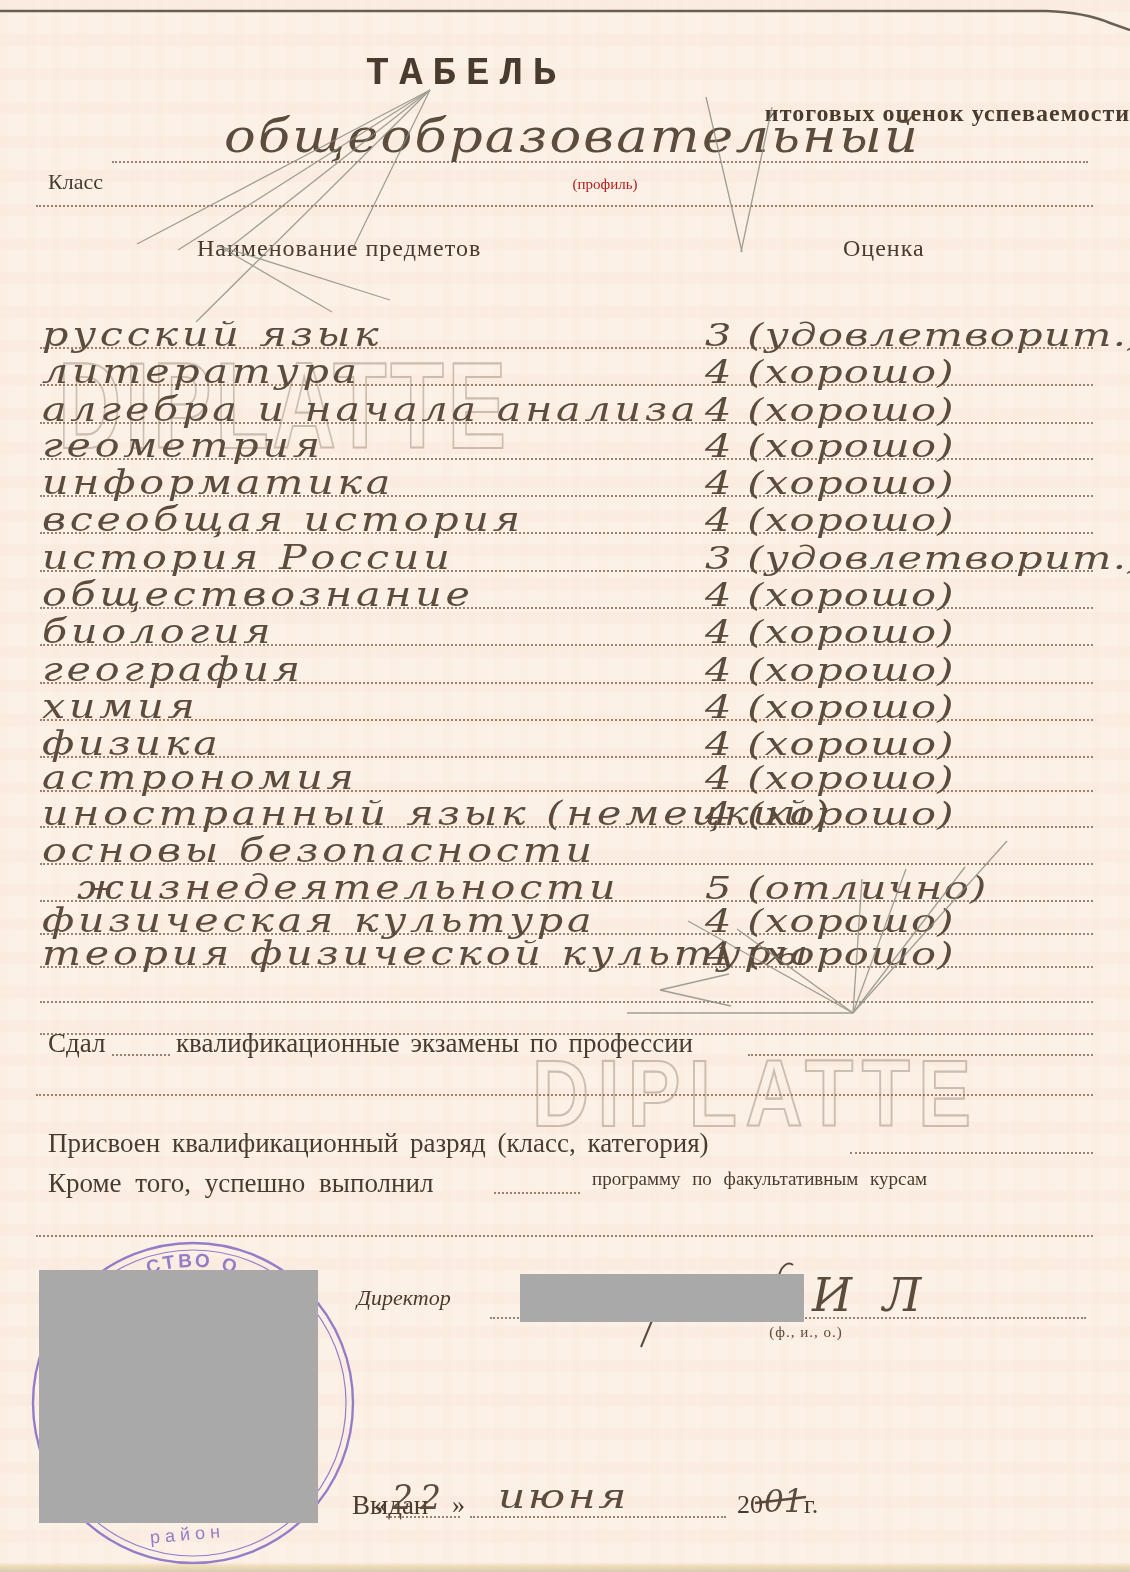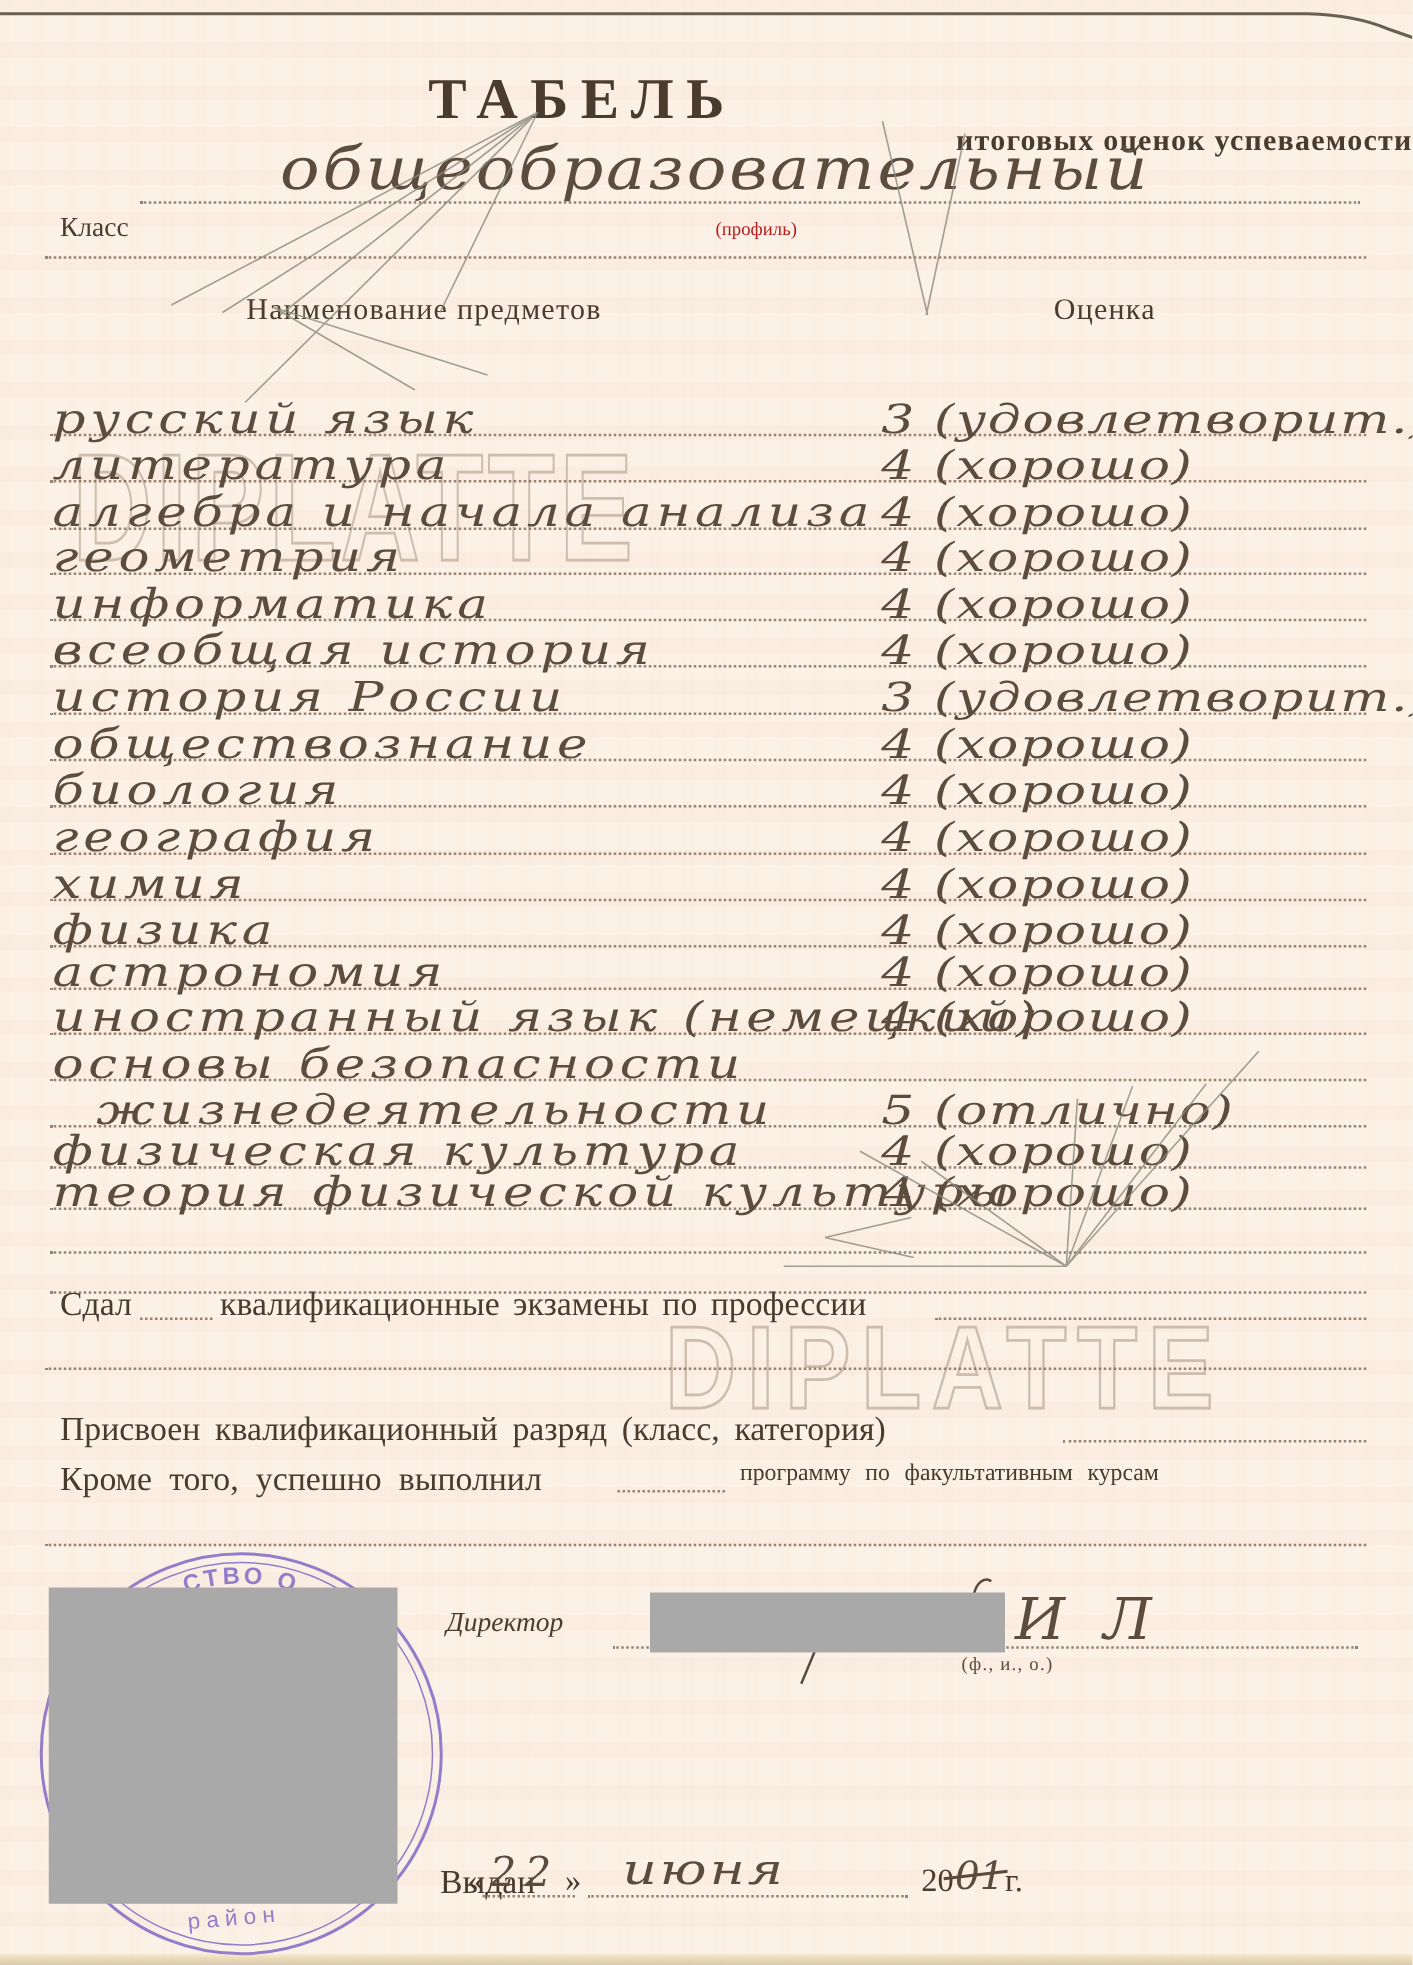--- a/index.html
+++ b/index.html
@@ -36,21 +36,21 @@
 </head>
 <body>
 
 <div id="wm-layer">
   <div class="wm" style="left:58px;top:352px;font-size:122px;letter-spacing:5px;transform:scaleX(0.72);">DIPLATTE</div>
   <div class="wm" style="left:532px;top:1052px;font-size:94px;letter-spacing:10px;transform:scaleX(0.84);">DIPLATTE</div>
 </div>
 
 <div id="doc">
 
-  <div class="abs print" style="left:0;top:52px;width:932px;text-align:center;font-size:46px;font-weight:bold;letter-spacing:10px;">ТАБЕЛЬ</div>
+  <div class="abs print" style="left:0;top:52px;width:932px;text-align:center;font-size:39px;font-weight:bold;letter-spacing:10px;font-family:Liberation Mono, monospace;">ТАБЕЛЬ</div>
   <div class="abs print" style="left:0;top:100px;width:1130px;text-align:right;font-size:24px;font-weight:bold;letter-spacing:1px;">итоговых оценок успеваемости</div>
 
   <span class="abs print" style="left:48px;top:142px;font-size:22px;margin-top:27px;">Класс</span>
   <div class="dot" style="left:112px;top:161px;width:976px;"></div>
   <div class="abs hw" style="left:260px;top:108px;width:600px;text-align:center;font-size:47px;letter-spacing:2px;transform:scaleX(1.12);transform-origin:50% 50%;">общеобразовательный</div>
   <div class="abs print" style="left:540px;top:176px;width:130px;text-align:center;font-size:15px;color:#b91c1c;">(профиль)</div>
   <div class="dot" style="left:36px;top:205px;width:1057px;"></div>
 
   <span class="abs print" style="left:197px;top:235px;font-size:24px;letter-spacing:1px;">Наименование предметов</span>
   <span class="abs print" style="left:843px;top:235px;font-size:24px;letter-spacing:1px;">Оценка</span>

